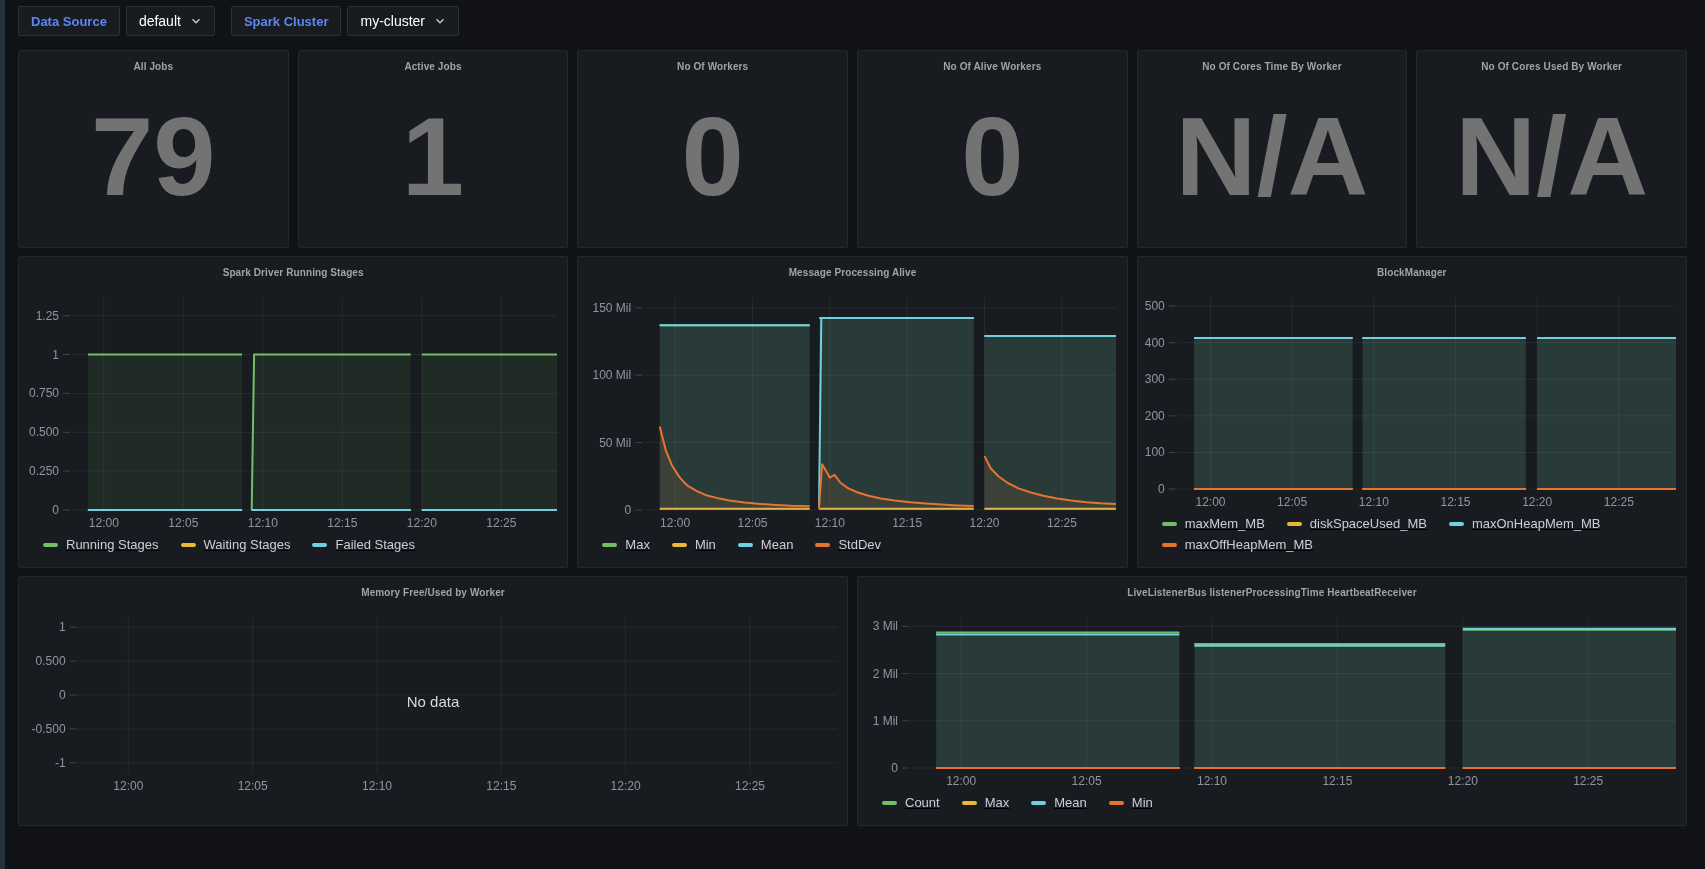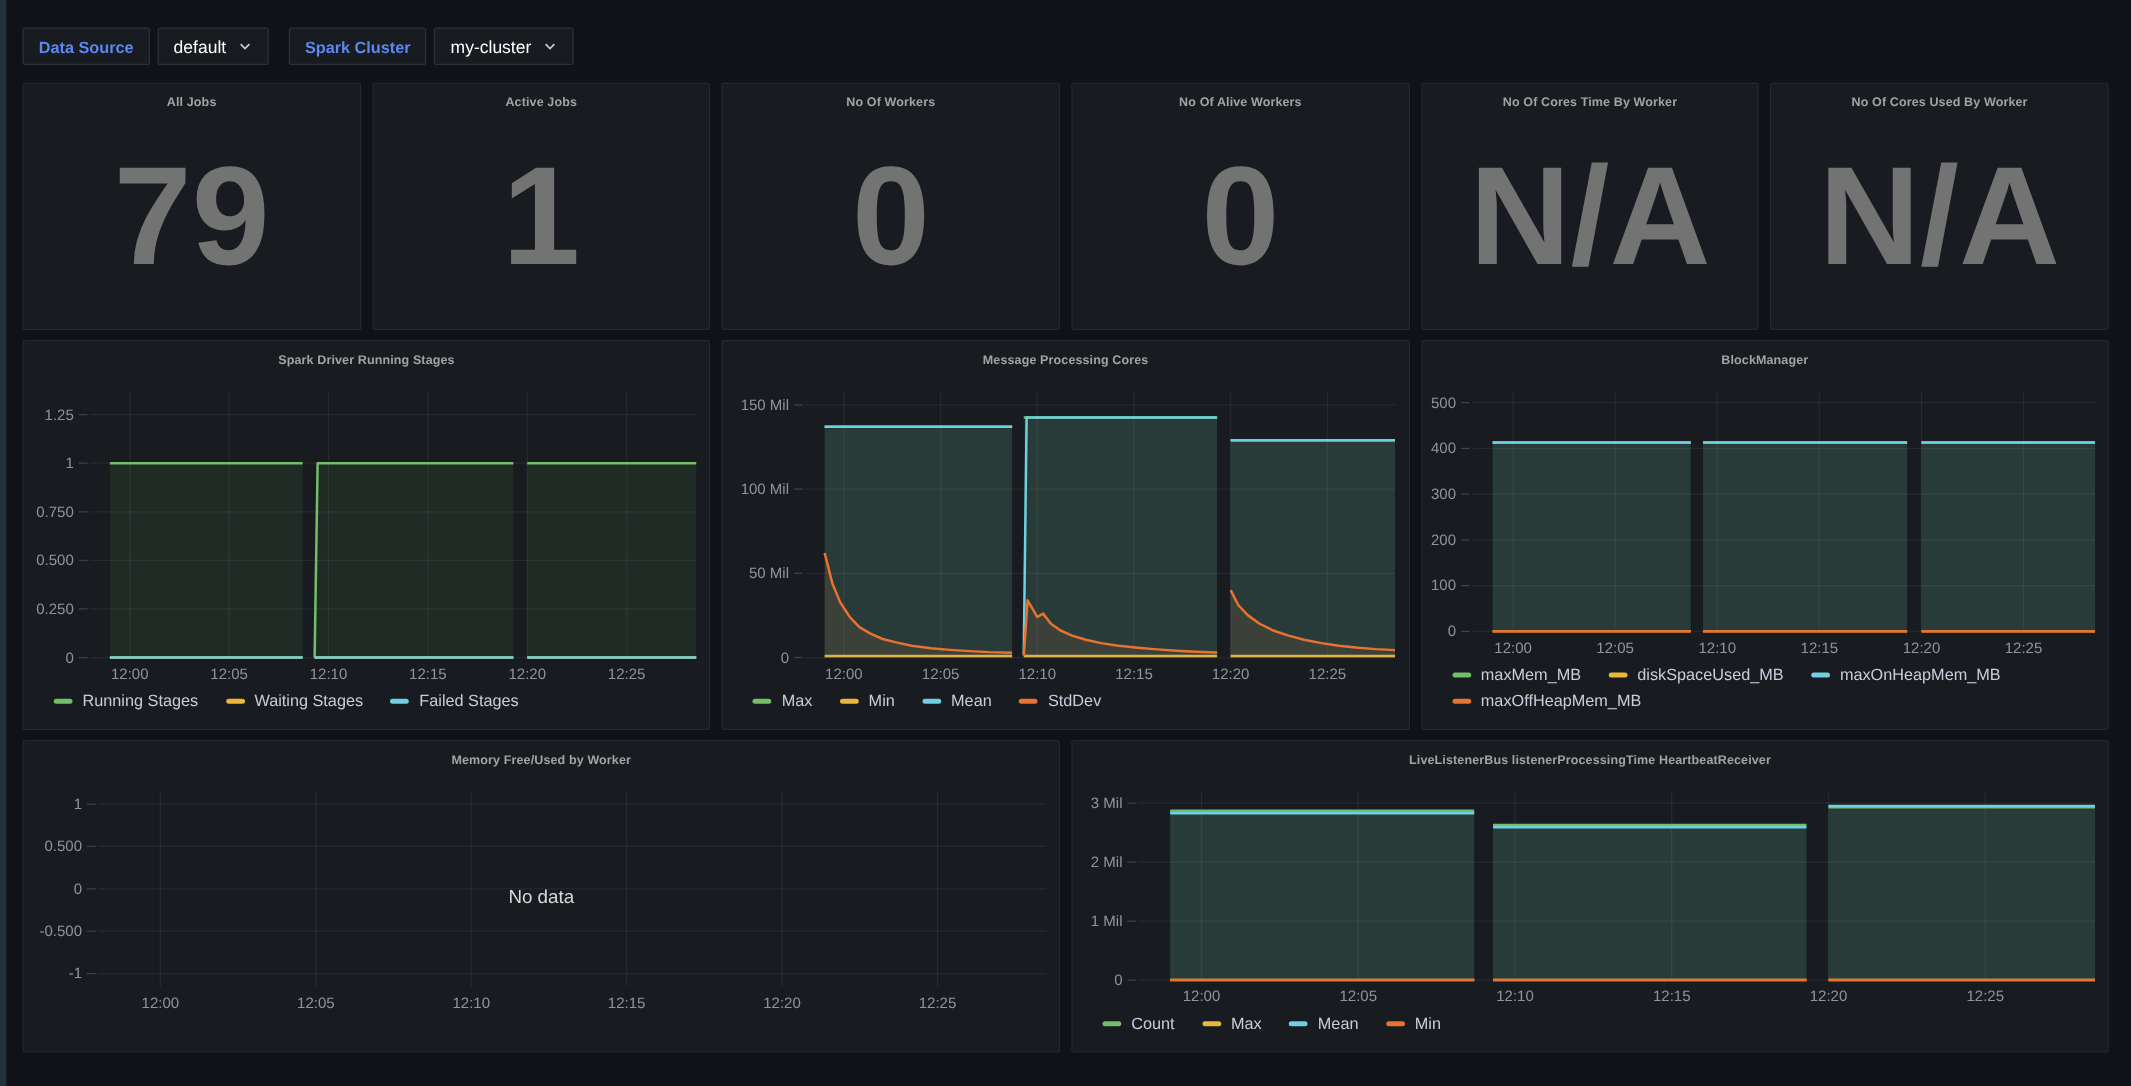--- a/index.html
+++ b/index.html
@@ -3,21 +3,21 @@
 <meta charset="utf-8">
 <style>
   * { box-sizing: border-box; }
   html,body { margin:0; padding:0; }
   body {
     width:1705px; height:869px; position:relative; overflow:hidden;
     background:#111217;
     font-family:"Liberation Sans", sans-serif;
   }
   .side-strip { position:absolute; left:0; top:0; width:5px; height:100%; background:#23303e; }
-  .dash { position:absolute; left:0; top:0; width:1705px; padding:22px 18px 0 18px; }
+  .dash { position:absolute; left:0; top:0; width:1705px; padding:6px 18px 0 18px; }
 
   
   .toolbar { display:flex; align-items:center; height:30px; margin-bottom:14px; }
   .var-group { display:flex; gap:6px; margin-right:16px; }
   .chip {
     display:flex; align-items:center; height:30px; padding:0 12px;
     background:#181b1f; border:1px solid #2e3036; border-radius:2px;
     font-size:13px; white-space:nowrap;
   }
   .chip.label { color:#5d87f2; font-weight:700; }
@@ -45,21 +45,21 @@
   }
   .plot { flex:1 1 auto; position:relative; min-height:0; }
   .plot svg { position:absolute; left:0; top:0; }
   .no-data {
     position:absolute; left:0; right:0; top:0; bottom:0;
     display:flex; align-items:center; justify-content:center;
     color:#d8d9da; font-size:15px; pointer-events:none;
   }
   .legend {
     flex:0 0 auto; display:flex; flex-wrap:wrap; align-items:center;
-    column-gap:22px; row-gap:4px; padding:4px 10px 14px 24px;
+    column-gap:22px; row-gap:4px; padding:4px 10px 14px 24px;text-decoration:underline;
   }
   .legend-item { display:flex; align-items:center; gap:8px; color:#ccccdc; font-size:13px; line-height:17px; cursor:pointer; }
   .swatch { width:15px; height:4px; border-radius:2px; flex:0 0 auto; }
 </style>
 </head>
 <body>
 
 <div class="side-strip"></div>
 
 <div class="dash">
@@ -175,21 +175,21 @@
             <span class="swatch" style="background: rgb(234, 184, 57);"></span>
             <span>Waiting Stages</span>
           </div>
           <div class="legend-item">
             <span class="swatch" style="background: rgb(110, 208, 224);"></span>
             <span>Failed Stages</span>
           </div>
         </div>
       </div>
       <div class="panel chart-panel">
-        <div class="panel-title">Message Processing Cores</div>
+        <div class="panel-title">Message Processing Alive</div>
         <div class="plot">
           <svg width="548" height="245">
             <line x1="66.19999999999999" y1="223.0" x2="538" y2="223.0" stroke="rgba(204,204,220,0.08)" stroke-width="1"></line>
             <line x1="57.19999999999999" y1="223.0" x2="64.19999999999999" y2="223.0" stroke="rgba(204,204,220,0.22)" stroke-width="1"></line>
             <text x="53.19999999999999" y="227" text-anchor="end" fill="rgba(204,204,220,0.68)" font-size="12" font-family="&quot;Liberation Sans&quot;, sans-serif">0</text>
             <line x1="66.19999999999999" y1="155.6" x2="538" y2="155.6" stroke="rgba(204,204,220,0.08)" stroke-width="1"></line>
             <line x1="57.19999999999999" y1="155.6" x2="64.19999999999999" y2="155.6" stroke="rgba(204,204,220,0.22)" stroke-width="1"></line>
             <text x="53.19999999999999" y="159.6" text-anchor="end" fill="rgba(204,204,220,0.68)" font-size="12" font-family="&quot;Liberation Sans&quot;, sans-serif">50 Mil</text>
             <line x1="66.19999999999999" y1="88.2" x2="538" y2="88.2" stroke="rgba(204,204,220,0.08)" stroke-width="1"></line>
             <line x1="57.19999999999999" y1="88.2" x2="64.19999999999999" y2="88.2" stroke="rgba(204,204,220,0.22)" stroke-width="1"></line>

